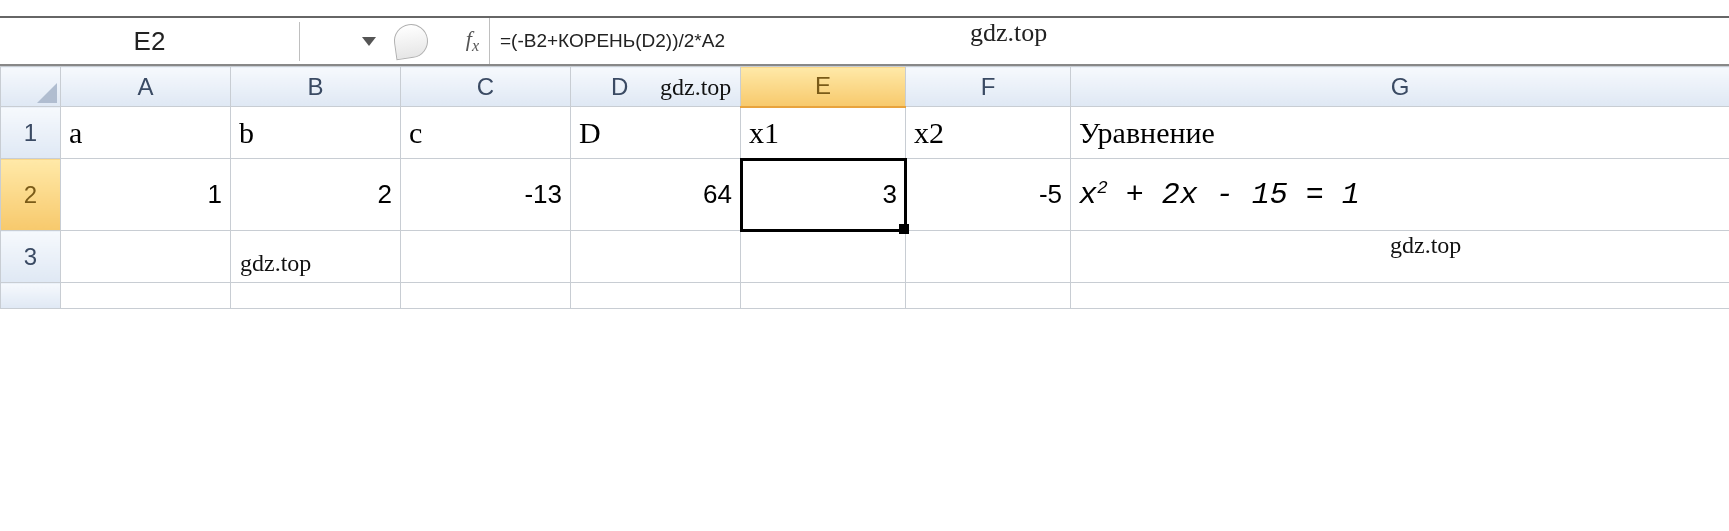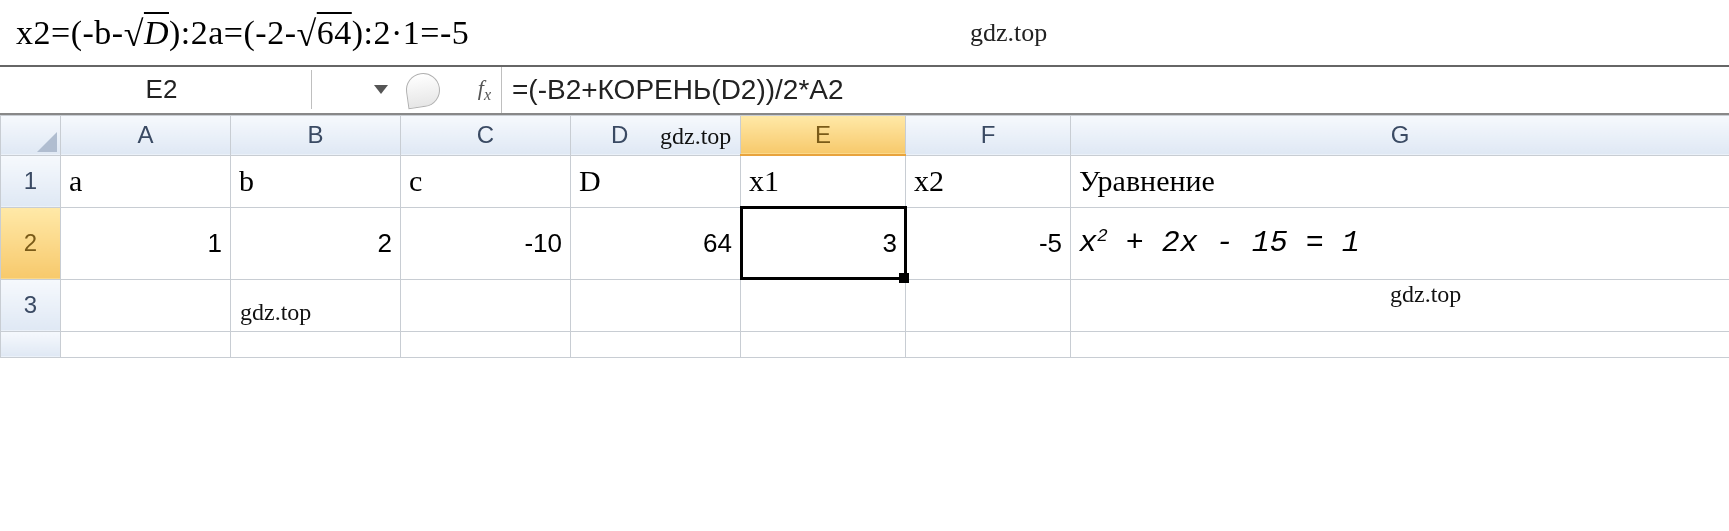--- a/index.html
+++ b/index.html
@@ -36,21 +36,20 @@
       margin-top: 2px;
     }
     .formula-bar {
       display: flex;
       align-items: center;
       height: 48px;
       border-bottom: 2px solid #888;
       font-family: 'Tahoma', 'Arial', sans-serif;
       font-size: 26px;
       color: #222;
-      padding-left: 12px;
     }
     .namebox {
       width: 300px;
       border-right: 1px solid #bfbfbf;
       text-align: center;
       padding: 4px 8px;
       font-family: 'Arial', sans-serif;
       background: #fff;
     }
     .fb-buttons {
@@ -83,21 +82,21 @@
       font-family: 'Times New Roman', serif;
       font-size: 22px;
       color: #555;
       padding-left: 20px;
     }
     .fx-label sub { font-size: 16px; }
     .formula-input {
       flex: 1;
       padding: 4px 10px;
       font-family: 'Arial', sans-serif;
-      font-size: 28px;
+      font-size: 19px;
       background: #fff;
       height: 100%;
       display: flex;
       align-items: center;
     }
     .spreadsheet {
       border-collapse: collapse;
       width: 100%;
       table-layout: fixed;
       font-family: 'Times New Roman', serif;
@@ -179,23 +178,20 @@
     .col-c { width: 170px; }
     .col-d { width: 170px; }
     .col-e { width: 165px; }
     .col-f { width: 165px; }
     .col-g { width: 659px; }
   </style>
 </head>
 <body>
 
 <div class="equations">
-  <div class="eq-line">
-    <span>x2=(-b-</span><span class="sqrt"><span class="radic">√</span><span class="overline italic-d">D</span></span><span>):2a=(-2-</span><span class="sqrt"><span class="radic">√</span><span class="overline">64</span></span><span>):2·1=-5</span>
-  </div>
   <div class="watermark-top">gdz.top</div>
 </div>
 
 <hr class="top-hr">
 
 <div class="formula-bar">
   <div class="namebox">E2</div>
   <div class="fb-buttons">
     <div class="dd-arrow"></div>
     <div class="fx-circle"></div>
@@ -240,21 +236,21 @@
       <td class="cell-l">c</td>
       <td class="cell-l">D</td>
       <td class="cell-l">x1</td>
       <td class="cell-l">x2</td>
       <td class="cell-l">Уравнение</td>
     </tr>
     <tr style="height:72px;">
       <th class="rowhead row-selected">2</th>
       <td class="cell-r">1</td>
       <td class="cell-r">2</td>
-      <td class="cell-r">-10</td>
+      <td class="cell-r">-13</td>
       <td class="cell-r">64</td>
       <td class="cell-r selected-cell">
         <span>3</span>
         <div class="fill-handle"></div>
       </td>
       <td class="cell-r">-5</td>
       <td class="cell-l eq-cell">
         <span>x</span><sup>2</sup><span> + 2x - 15 = 1</span>
       </td>
     </tr>

